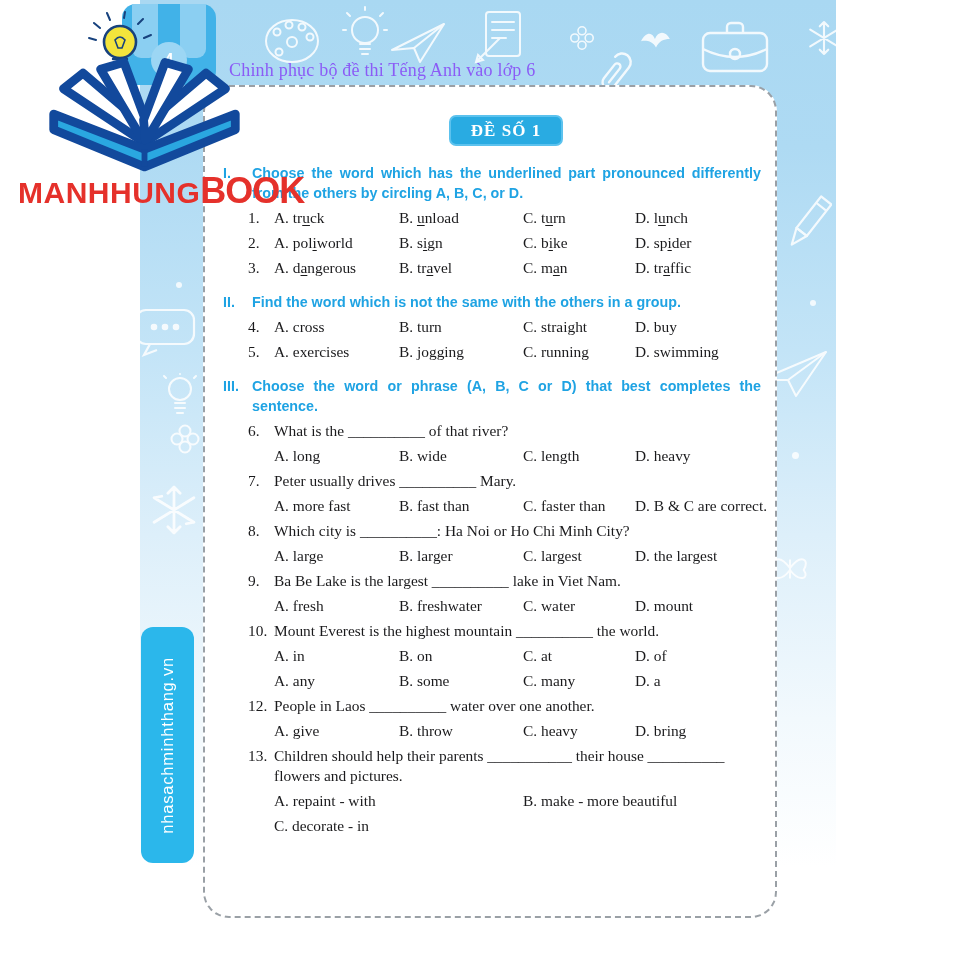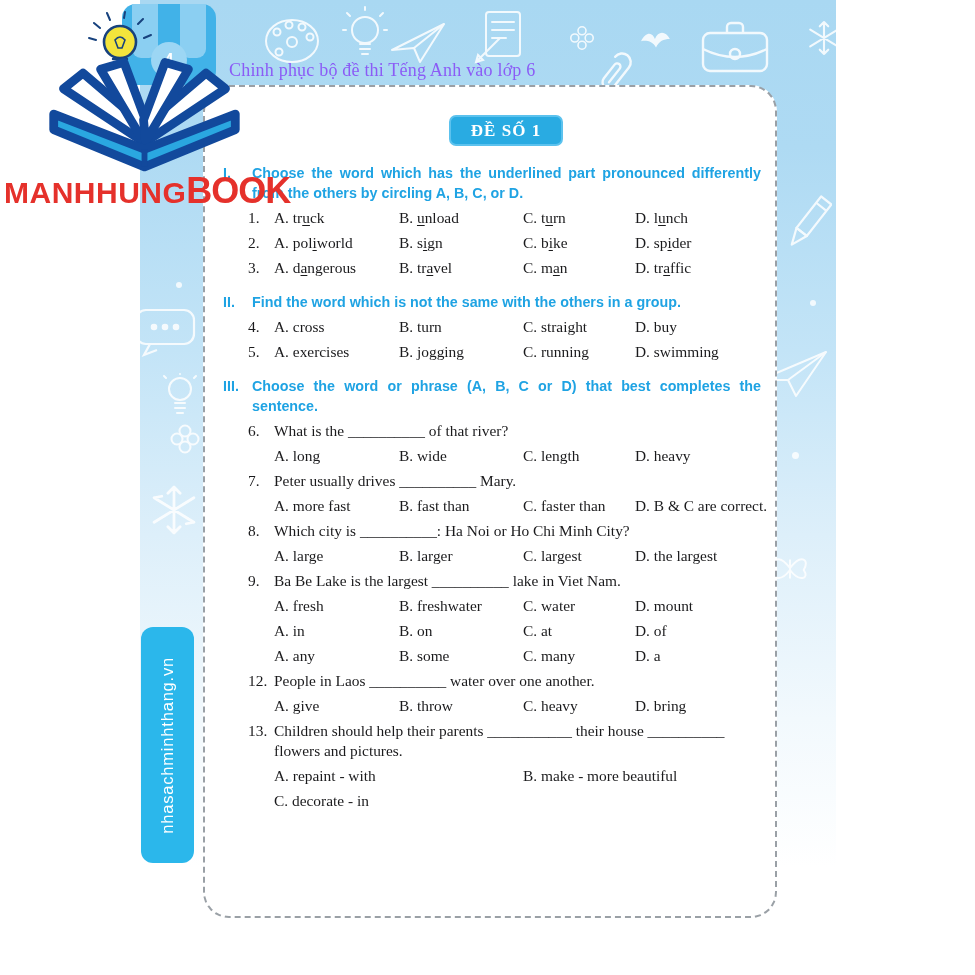--- a/index.html
+++ b/index.html
@@ -32,21 +32,21 @@
   .book-title{
     position:absolute;left:229px;top:45px;z-index:2;
     font:18px "Liberation Serif",serif;color:#8b5cf6;letter-spacing:.2px;margin-top:15px;
   }
   .bulb-doodle{position:absolute;left:86px;top:10px;z-index:3;}
 
   
   .logo{position:absolute;left:0;top:0;z-index:5;}
   .logo .book-ic{position:absolute;left:42px;top:56px;}
   .logo-text{
-    position:absolute;left:4px;top:170px;width:320px;white-space:nowrap;
+    position:absolute;left:18px;top:170px;width:320px;white-space:nowrap;
     display:flex;align-items:baseline;color:#e5312b;
     font-family:"Liberation Sans",sans-serif;font-weight:800;
   }
   .logo-text .main{font-size:30px;letter-spacing:.5px;}
   .logo-text .big{font-size:36px;letter-spacing:-1px;}
 
   
   .side-tab{
     position:absolute;left:141px;top:627px;width:53px;height:236px;z-index:2;
     background:#2bb7eb;border-radius:12px;
@@ -332,20 +332,24 @@
       <span class="stem">Ba Be Lake is the largest __________ lake in Viet Nam.</span>
     </div>
     <div class="q-row">
       <span></span>
       <span>A. fresh</span>
       <span>B. freshwater</span>
       <span>C. water</span>
       <span>D. mount</span>
     </div>
 
+    <div class="stem-row">
+      <span class="qnum">10.</span>
+      <span class="stem">Mount Everest is the highest mountain __________ the world.</span>
+    </div>
     <div class="q-row">
       <span></span>
       <span>A. in</span>
       <span>B. on</span>
       <span>C. at</span>
       <span>D. of</span>
     </div>
 
     <div class="q-row">
       <span></span>

